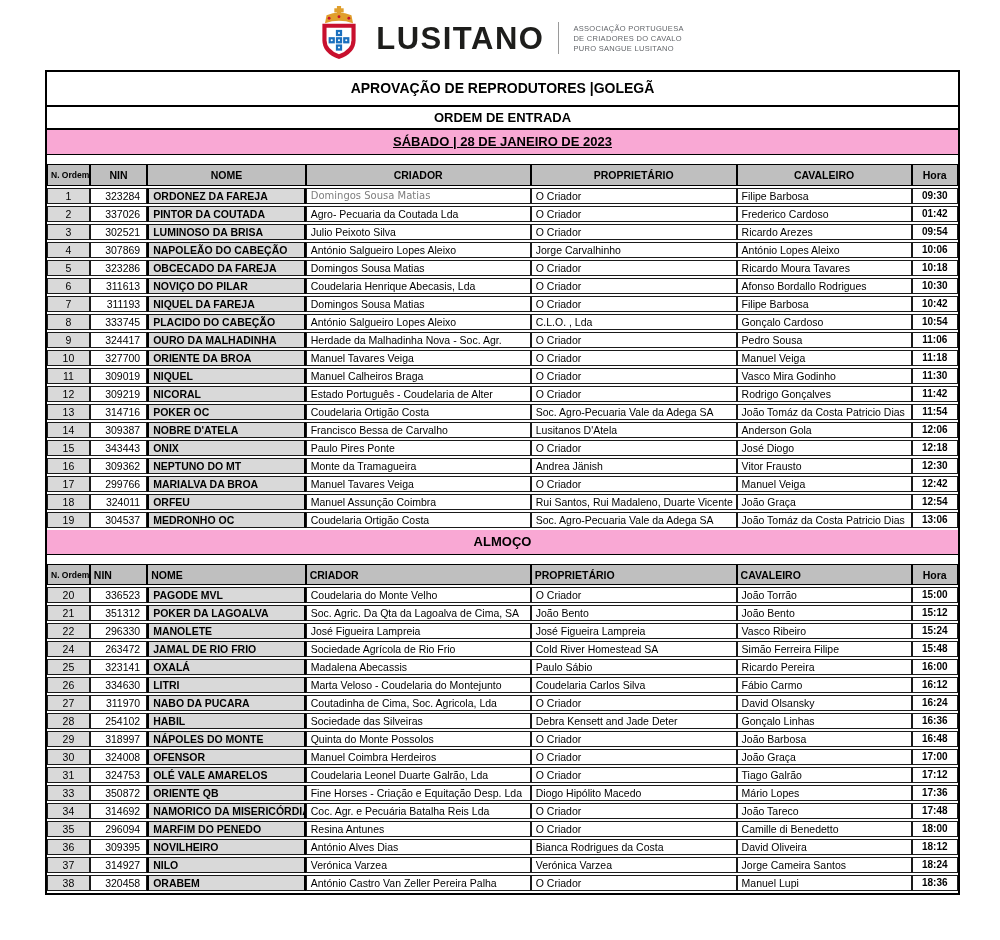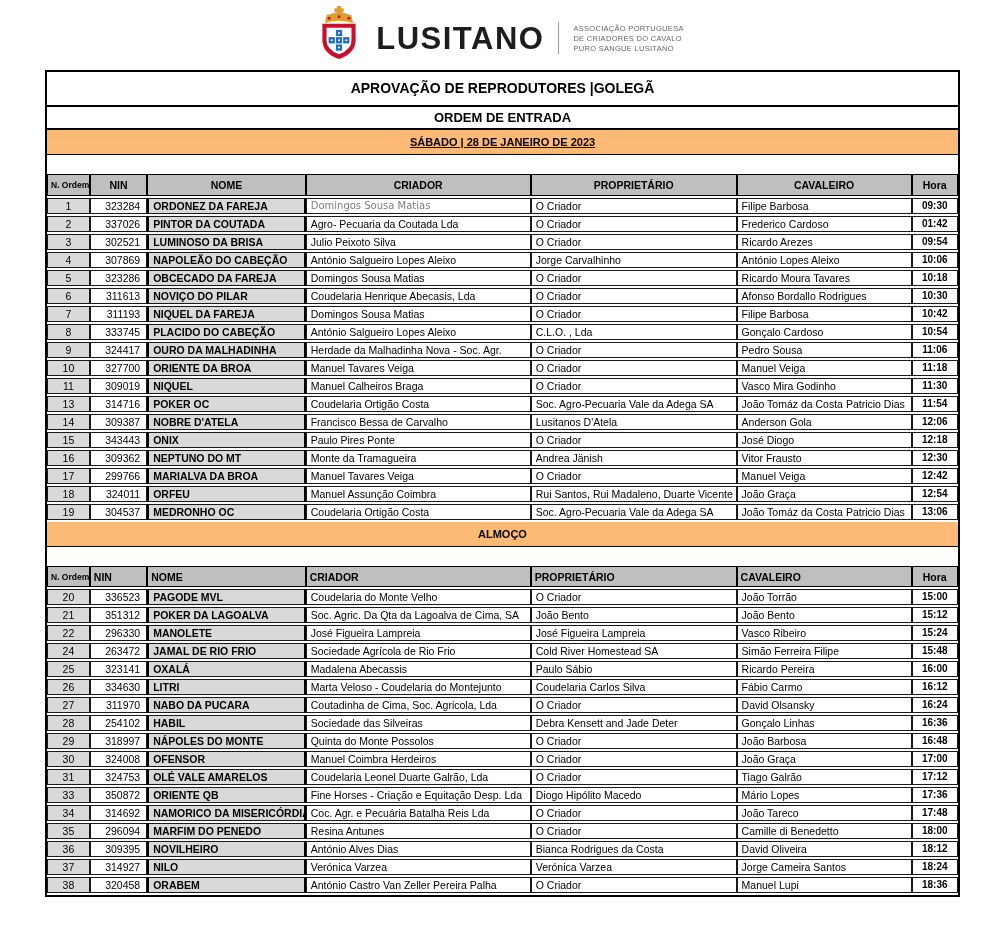--- a/index.html
+++ b/index.html
@@ -31,25 +31,25 @@
   .doc-title{
     height:33px;line-height:33px;text-align:center;
     font-size:14px;font-weight:bold;border-bottom:2px solid #000;
   }
   .doc-subtitle{
     height:21px;line-height:21px;text-align:center;
     font-size:13px;font-weight:bold;border-bottom:2px solid #000;
   }
   .banner{
     height:24px;line-height:24px;text-align:center;
-    font-size:11px;font-weight:bold;background:#fdba74;
+    font-size:13px;font-weight:bold;background:#f9a8d4;
     border-bottom:1px solid #000;
   }
   .banner.underline span{text-decoration:underline;}
-  .banner + table{margin-top:17px;border-radius:30px;}
+  .banner + table{margin-top:7px;border-radius:30px;}
   table{
     width:100%;border-collapse:separate;border-spacing:0 2px;
     table-layout:fixed;background:#fff;
   }
   col.c-ordem{width:4.7%;} col.c-nin{width:6.3%;} col.c-nome{width:17.4%;}
   col.c-criador{width:24.7%;} col.c-prop{width:22.6%;} col.c-cav{width:19.2%;}
   col.c-hora{width:5.1%;}
   th{
     background:#bfbfbf;border:1px solid #000;font-size:10.5px;
     height:20px;padding:0 3px;font-weight:bold;text-align:center;
@@ -232,20 +232,29 @@
           <tr>
             <td class="cell-ordem">11</td>
             <td class="cell-nin">309019</td>
             <td class="cell-nome">NIQUEL</td>
             <td class="cell-criador">Manuel Calheiros Braga</td>
             <td class="cell-proprietario">O Criador</td>
             <td class="cell-cavaleiro">Vasco Mira Godinho</td>
             <td class="cell-hora">11:30</td>
           </tr>
           <tr>
+            <td class="cell-ordem">12</td>
+            <td class="cell-nin">309219</td>
+            <td class="cell-nome">NICORAL</td>
+            <td class="cell-criador">Estado Português - Coudelaria de Alter</td>
+            <td class="cell-proprietario">O Criador</td>
+            <td class="cell-cavaleiro">Rodrigo Gonçalves</td>
+            <td class="cell-hora">11:42</td>
+          </tr>
+          <tr>
             <td class="cell-ordem">13</td>
             <td class="cell-nin">314716</td>
             <td class="cell-nome">POKER OC</td>
             <td class="cell-criador">Coudelaria Ortigão Costa</td>
             <td class="cell-proprietario">Soc. Agro-Pecuaria Vale da Adega SA</td>
             <td class="cell-cavaleiro">João Tomáz da Costa Patricio Dias</td>
             <td class="cell-hora">11:54</td>
           </tr>
           <tr>
             <td class="cell-ordem">14</td>

